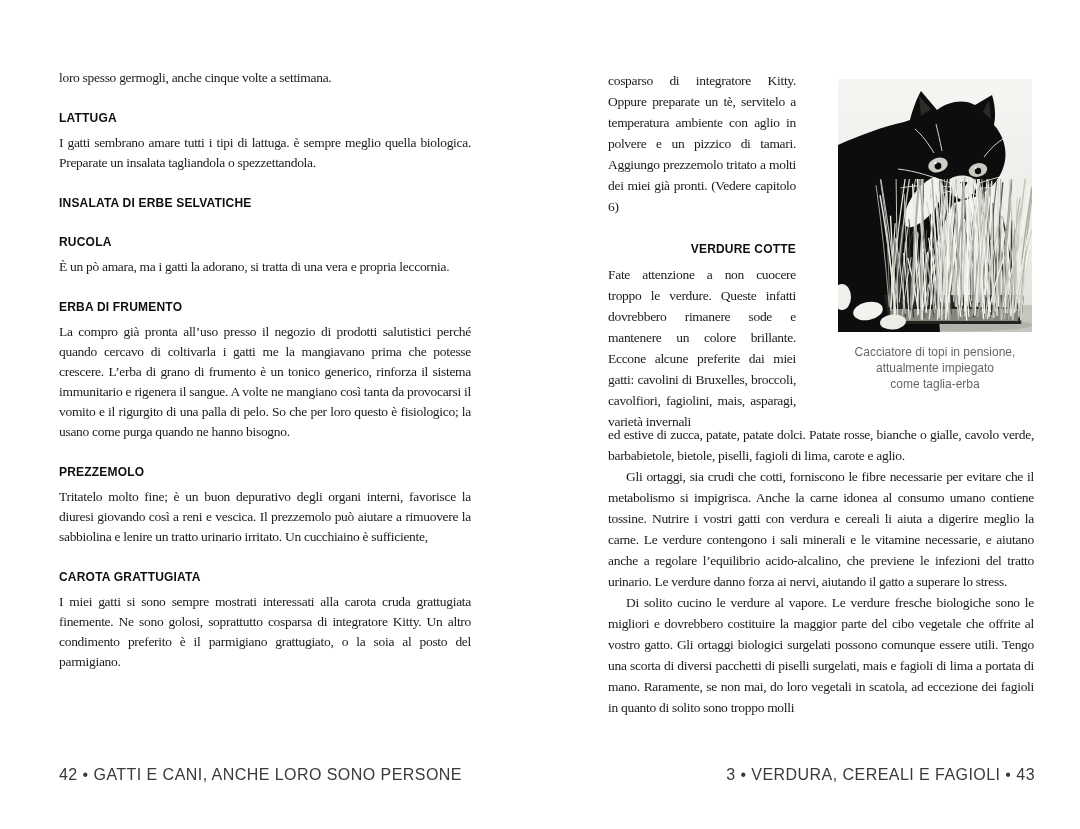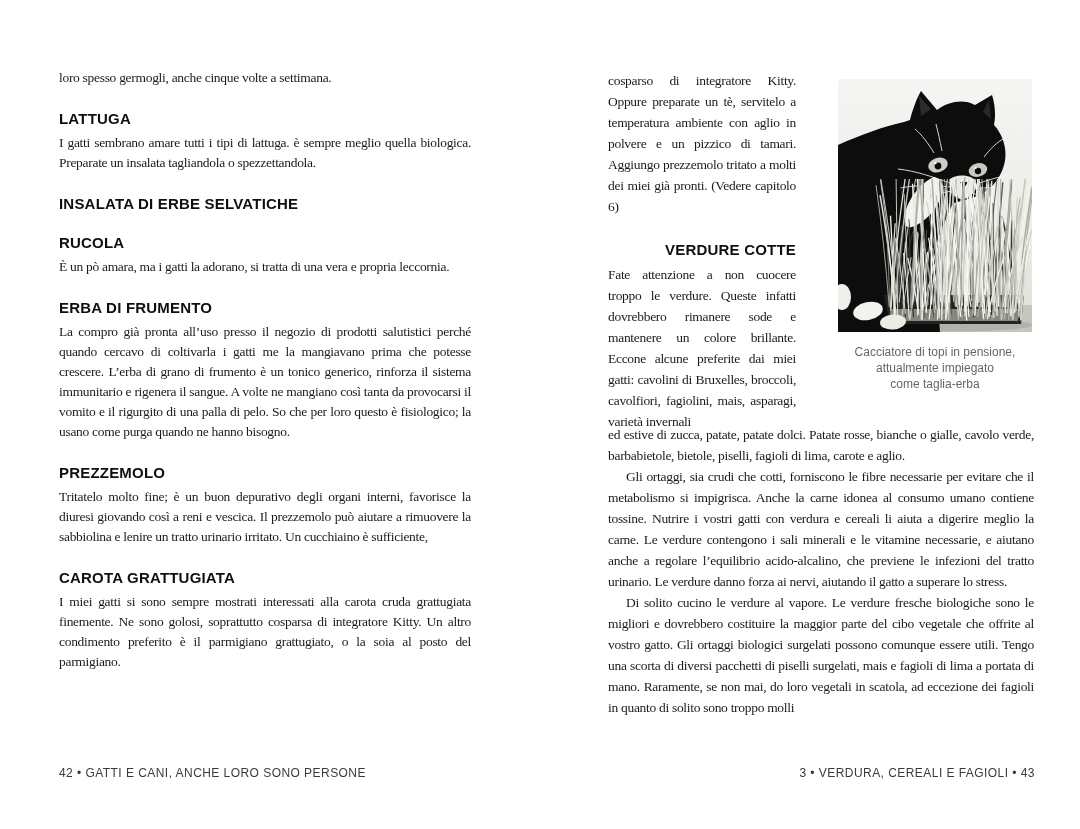--- a/index.html
+++ b/index.html
@@ -7,21 +7,21 @@
     position:relative; width:1080px; height:829px; background:#ffffff;
     overflow:hidden; font-family:"Liberation Serif", serif;
   }
   
   .body {
     font-size:13.5px; line-height:20px; letter-spacing:-0.3px;
     color:#1b1b1b; text-align:justify; margin:0;
   }
   h2.sec-h {
     font-family:"Liberation Sans", sans-serif; font-weight:800;
-    font-size:15px; letter-spacing:0.2px; color:#0f0f0f;
+    font-size:12px; letter-spacing:0.2px; color:#0f0f0f;
     margin:22px 0 6px 0; line-height:17px;
   }
   
   .text-col-left { position:absolute; left:59px; top:68px; width:412px; }
   
   .col-narrow { position:absolute; left:608px; top:70px; width:188px; }
   .col-narrow .body { line-height:21px; }
   .col-narrow h2.sec-h { margin-top:24px;text-align:right; }
   .photo {
     position:absolute; left:838px; top:79px; width:194px; height:253px;
@@ -33,21 +33,21 @@
     font-size:12px; line-height:16px; color:#666666;
   }
   .caption span { display:block; }
   .full-text { position:absolute; left:608px; top:424px; width:426px; }
   .full-text .body { line-height:21px; }
   .full-text .indent { text-indent:18px; }
   
   .footer {
     position:absolute; top:766px;
     font-family:"Liberation Sans", sans-serif;
-    font-size:12px; letter-spacing:0.45px; color:#3a3a3a;
+    font-size:16px; letter-spacing:0.45px; color:#3a3a3a;
   }
   .footer-left { left:59px; }
   .footer-right { right:45px; text-align:right; }
 </style>
 </head>
 <body>
 
 <div class="spread">
 
   <div class="text-col-left">

